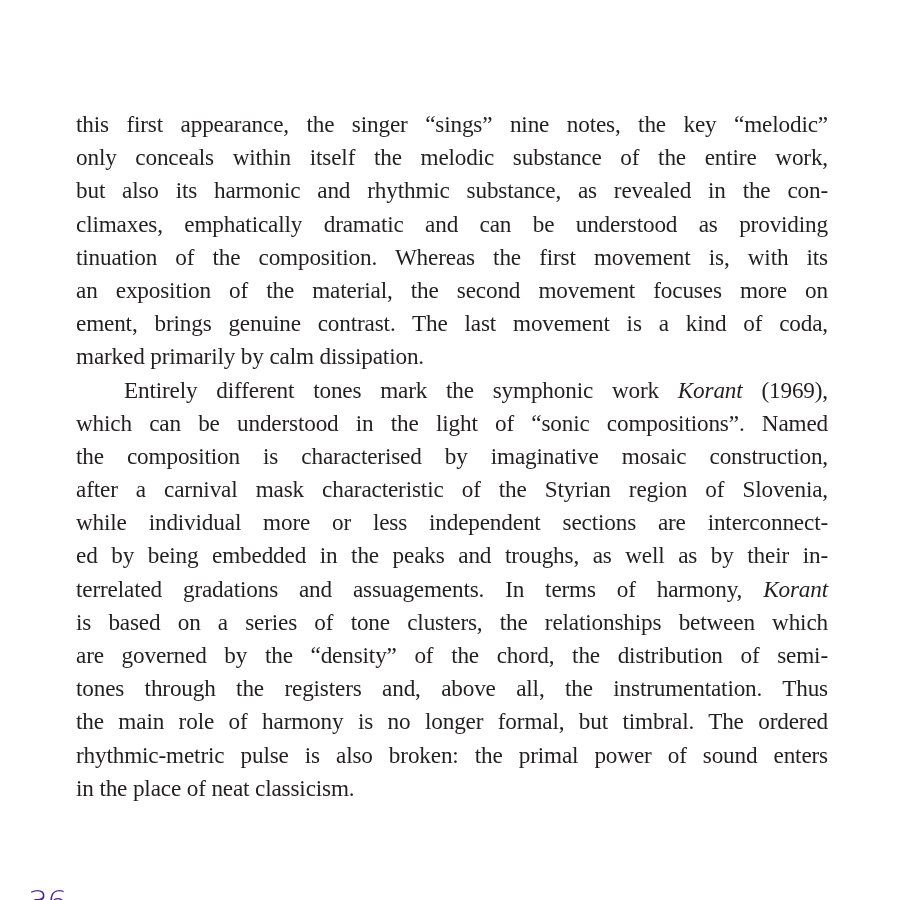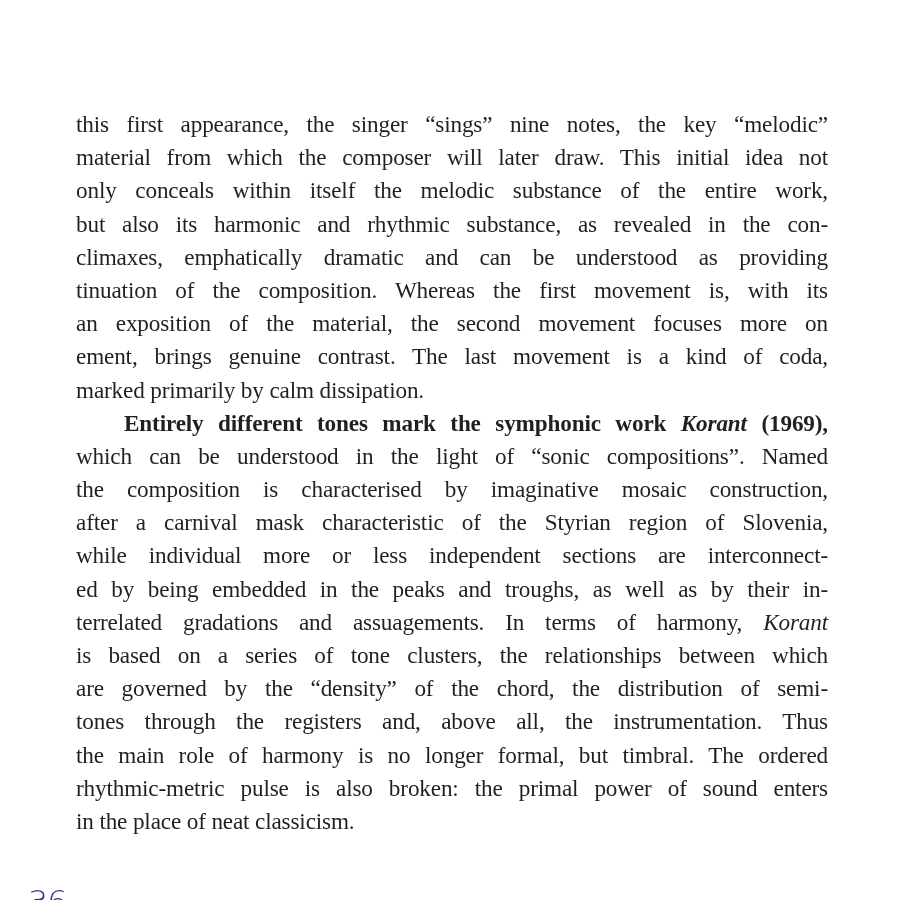--- a/index.html
+++ b/index.html
@@ -38,21 +38,20 @@
       line-height: 33.2px;
       white-space: nowrap;
       text-align: justify;
       text-align-last: justify;
     }
     .line.last {
       text-align-last: left;
     }
     .line.indent {
       padding-left: 48px;
-      font-weight: bold;
     }
     .line em {
       font-style: italic;
     }
     .page-number {
       position: absolute;
       left: 28px;
       top: 836px;
       font-family: "DejaVu Sans", sans-serif;
       font-weight: 200;
@@ -62,21 +61,20 @@
       letter-spacing: -1px;
     }
   </style>
 </head>
 <body>
 
 <div class="page">
   <div class="body-text" id="body-text">
       <div>
         <span class="line"><span>this first appearance, the singer “sings” nine notes, the key “melodic”</span></span>
-        <span class="line"><span>material from which the composer will later draw. This initial idea not</span></span>
         <span class="line"><span>only conceals within itself the melodic substance of the entire work,</span></span>
         <span class="line"><span>but also its harmonic and rhythmic substance, as revealed in the con-</span></span>
         <span class="line"><span>climaxes, emphatically dramatic and can be understood as providing</span></span>
         <span class="line"><span>tinuation of the composition. Whereas the first movement is, with its</span></span>
         <span class="line"><span>an exposition of the material, the second movement focuses more on</span></span>
         <span class="line"><span>ement, brings genuine contrast. The last movement is a kind of coda,</span></span>
         <span class="line last"><span>marked primarily by calm dissipation.</span></span>
       </div>
       <div>
         <span class="line indent"><span>Entirely different tones mark the symphonic work </span><em>Korant</em><span> (1969),</span></span>

